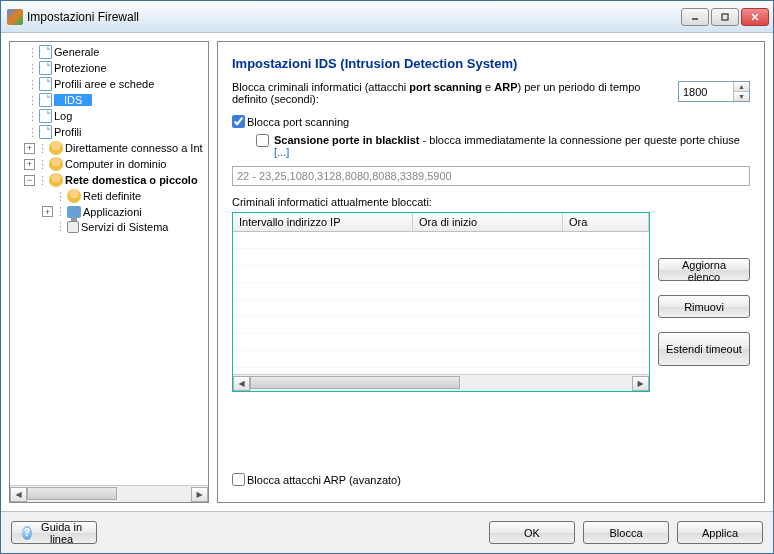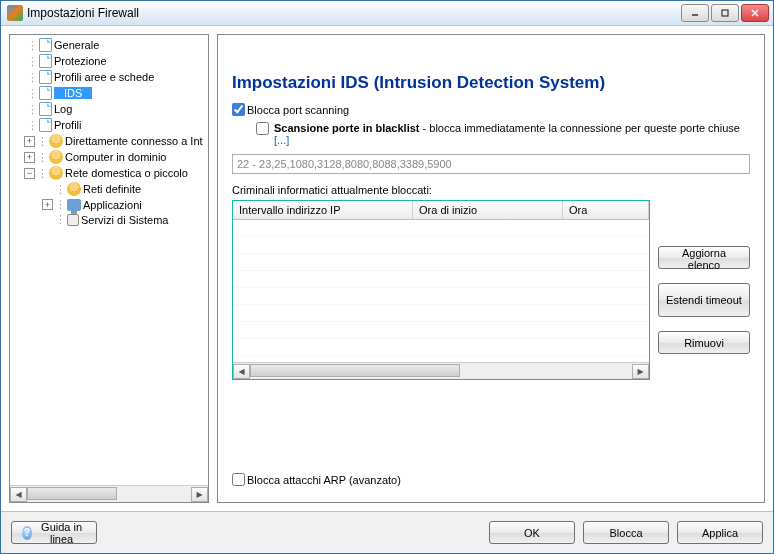--- a/index.html
+++ b/index.html
@@ -1,47 +1,47 @@
 <!DOCTYPE html>
 <html><head>
 <meta charset="utf-8">
 <style>
 * { box-sizing: border-box; margin: 0; padding: 0; }
 body { font-family: Tahoma, "Segoe UI", sans-serif; font-size: 11px; background: #fff; color: #000; }
 .window { width: 774px; height: 554px; border: 1px solid #3b6ea5; background: #fff; display: flex; flex-direction: column; box-shadow: 0 0 8px rgba(0,0,0,0.3); }
-.titlebar { height: 25px; background: linear-gradient(to bottom, #fefefe 0%, #e8f0f8 50%, #d4e4f4 100%); display: flex; align-items: center; padding: 0 4px 0 6px; border-bottom: 1px solid #c0c0c0; }
+.titlebar { height: 32px; background: linear-gradient(to bottom, #fefefe 0%, #e8f0f8 50%, #d4e4f4 100%); display: flex; align-items: center; padding: 0 4px 0 6px; border-bottom: 1px solid #c0c0c0; }
 .title-icon { width: 16px; height: 16px; margin-right: 4px; display: inline-block; background: linear-gradient(135deg, #4a90d9, #e67e22, #27ae60); border-radius: 2px; }
 .title-text { flex: 1; font-size: 12px; color: #000; }
 .win-btns { display: flex; gap: 2px; }
 .win-btn { width: 28px; height: 18px; border: 1px solid #8a8a8a; border-radius: 3px; background: linear-gradient(to bottom, #f8f8f8, #dcdcdc); display: flex; align-items: center; justify-content: center; font-size: 10px; cursor: pointer; }
 .win-btn.close { background: linear-gradient(to bottom, #f28d8d, #d44); color: #fff; border-color: #a33; }
 .win-btn svg { width: 10px; height: 10px; }
 
 .client { flex: 1; display: flex; padding: 8px; gap: 8px; min-height: 0; }
 .sidebar { width: 200px; border: 1px solid #828790; background: #fff; display: flex; flex-direction: column; }
 .tree { flex: 1; overflow: hidden; padding: 2px 0; font-size: 11px; white-space: nowrap; }
 .tree-item { padding: 1px 0 1px 4px; display: flex; align-items: center; gap: 2px; cursor: default; }
 .tree-item .exp { width: 11px; height: 11px; border: 1px solid #919191; display: inline-flex; align-items: center; justify-content: center; font-size: 9px; line-height: 0; background: #fff; color: #555; }
 .tree-item .noexp { width: 11px; display: inline-block; }
 .tree-item .dots { color: #999; letter-spacing: -1px; display: inline-block; min-width: 6px; }
 .tree-item.selected .label { background: #3399ff; color: #fff; padding: 0 10px; }
-.tree-item.bold .label { font-weight: normal; }
+.tree-item.bold .label { font-weight: bold; }
 .tree-item .icon-page { width: 13px; height: 14px; border: 1px solid #6aa0d8; background: #fff; border-radius: 1px; position: relative; }
 .tree-item .icon-page::after { content: ""; position: absolute; right: 0; top: 0; border-top: 4px solid #fff; border-left: 4px solid #a0c4e8; }
 .tree-item .icon-user { width: 14px; height: 14px; border-radius: 50%; background: radial-gradient(circle at 50% 35%, #ffd27f 40%, #e6a23c 42%, transparent 43%), #f0c040; position: relative; }
 .tree-item .icon-pc { width: 14px; height: 12px; background: #6aa0d8; border-radius: 2px; position: relative; }
 .tree-item .icon-pc::after { content:""; position:absolute; bottom:-3px; left:4px; width:6px; height:3px; background:#999; }
 .tree-item .icon-net { width: 12px; height: 12px; border: 1px solid #888; border-radius: 2px; background: #eee; }
 .h-scroll { height: 17px; border-top: 1px solid #ccc; background: #f0f0f0; display: flex; align-items: center; }
 .h-scroll .sbtn { width: 17px; height: 15px; background: linear-gradient(#fdfdfd,#e3e3e3); border: 1px solid #adadad; display: flex; align-items: center; justify-content: center; font-size: 8px; color: #555;}
 .h-scroll .strack { flex: 1; height: 15px; background: #efefef; position: relative; }
 .h-scroll .sthumb { position: absolute; left: 0; top: 0; height: 13px; width: 55%; background: linear-gradient(#eaeaea,#cfcfcf); border: 1px solid #adadad; }
 
 .content { flex: 1; border: 1px solid #828790; background: #fff; padding: 14px 14px 10px 14px; display: flex; flex-direction: column; min-width: 0; }
-.heading { font-size: 17px; font-weight: bold; color: #003399; margin-bottom: 10px; margin-top: 24px; }
+.heading { font-size: 13px; font-weight: bold; color: #003399; margin-bottom: 10px; }
 .desc { display: flex; align-items: flex-start; gap: 12px; margin-bottom: 10px; }
 .desc-text { flex: 1; }
 .desc-text b { font-weight: bold; }
 .spinner { display: flex; border: 1px solid #7b9ebd; height: 21px; }
 .spinner input { border: none; width: 54px; padding: 0 4px; font-size: 11px; outline: none; }
 .spinner .spin-btns { width: 16px; display: flex; flex-direction: column; border-left: 1px solid #c0c0c0; }
 .spinner .sb { flex: 1; background: linear-gradient(#fdfdfd,#e3e3e3); display: flex; align-items: center; justify-content: center; font-size: 7px; color: #555; cursor: pointer; }
 .spinner .sb:first-child { border-bottom: 1px solid #c0c0c0; }
 
 .chk-row { display: flex; align-items: flex-end; gap: 2px; margin-bottom: 6px; }
@@ -183,20 +183,32 @@
         <div class="strack">
             <div class="sthumb"></div>
           </div>
         <div class="sbtn">▶</div>
       </div>
     </div>
 
     <div class="content">
       <div class="heading">Impostazioni IDS (Intrusion Detection System)</div>
 
+      <div class="desc">
+        <div class="desc-text">
+          <span>Blocca criminali informatici (attacchi </span><b>port scanning</b><span> e </span><b>ARP</b><span>) per un periodo di tempo definito (secondi):</span>
+        </div>
+        <div class="spinner">
+          <input type="text" value="1800" style="">
+          <div class="spin-btns">
+            <div class="sb">▲</div>
+            <div class="sb">▼</div>
+          </div>
+        </div>
+      </div>
 
       <div class="chk-row">
         <input type="checkbox" checked="" style="">
         <span>Blocca port scanning</span>
       </div>
 
       <div class="sub-chk">
         <input type="checkbox" style="">
         <div class="txt">
           <b>Scansione porte in blacklist</b><span> - blocca immediatamente la connessione per queste porte chiuse </span><span class="dots-link">[...]</span>
@@ -218,22 +230,22 @@
           <div class="tbl-hscroll h-scroll">
             <div class="sbtn">◀</div>
             <div class="strack">
                 <div class="sthumb" style="width:55%"></div>
               </div>
             <div class="sbtn">▶</div>
           </div>
         </div>
         <div class="side-btns">
           <button class="btn">Aggiorna elenco</button>
+          <button class="btn">Rimuovi</button>
           <button class="btn tall">Estendi timeout</button>
-          <button class="btn">Rimuovi</button>
         </div>
       </div>
 
       <div class="chk-row" style="margin-top:auto">
         <input type="checkbox" style="">
         <span>Blocca attacchi ARP (avanzato)</span>
       </div>
     </div>
   </div>
 

